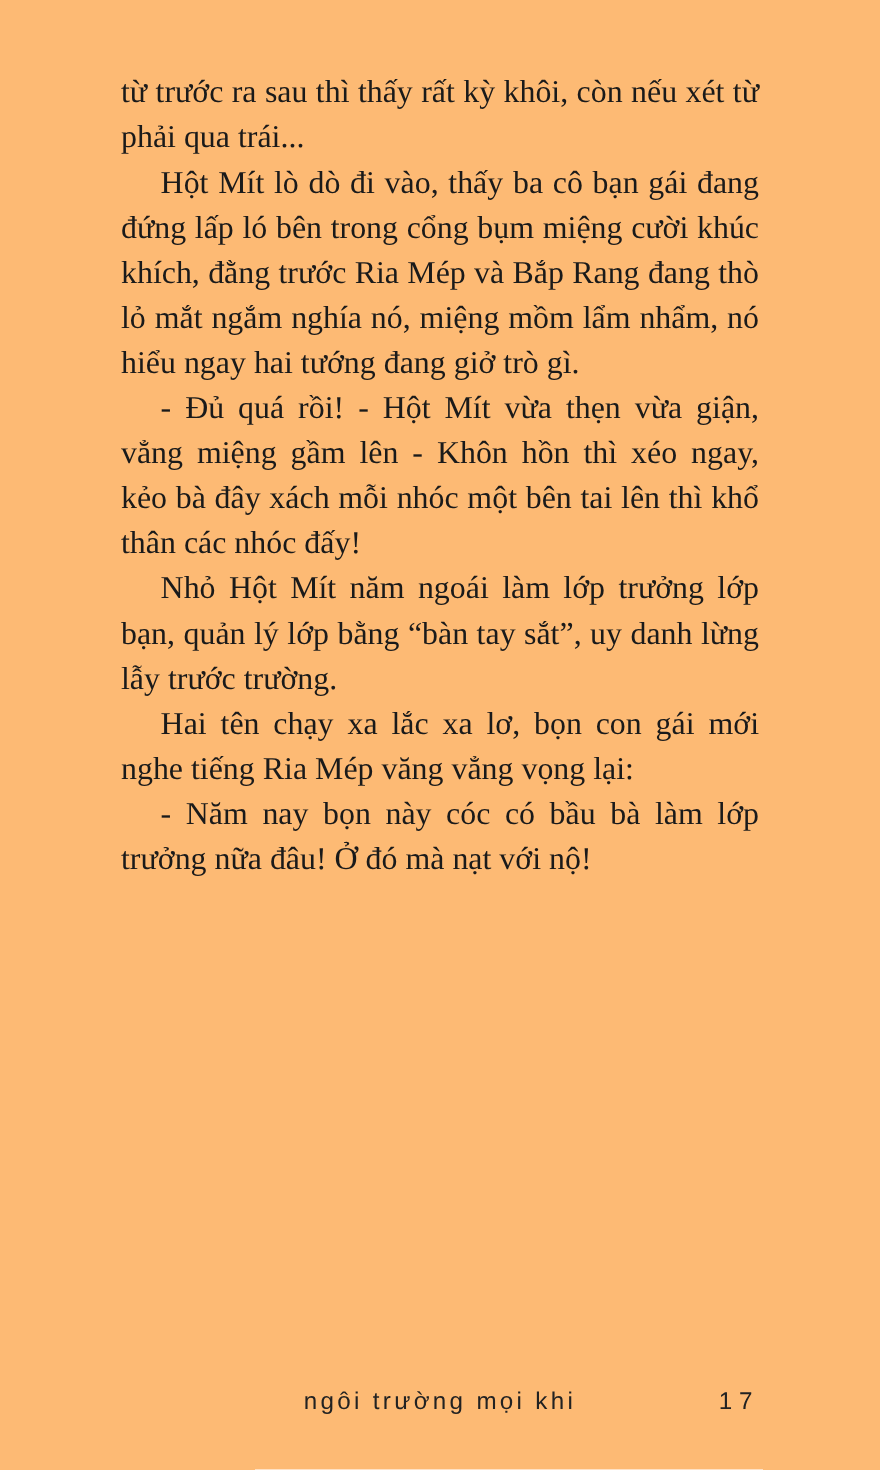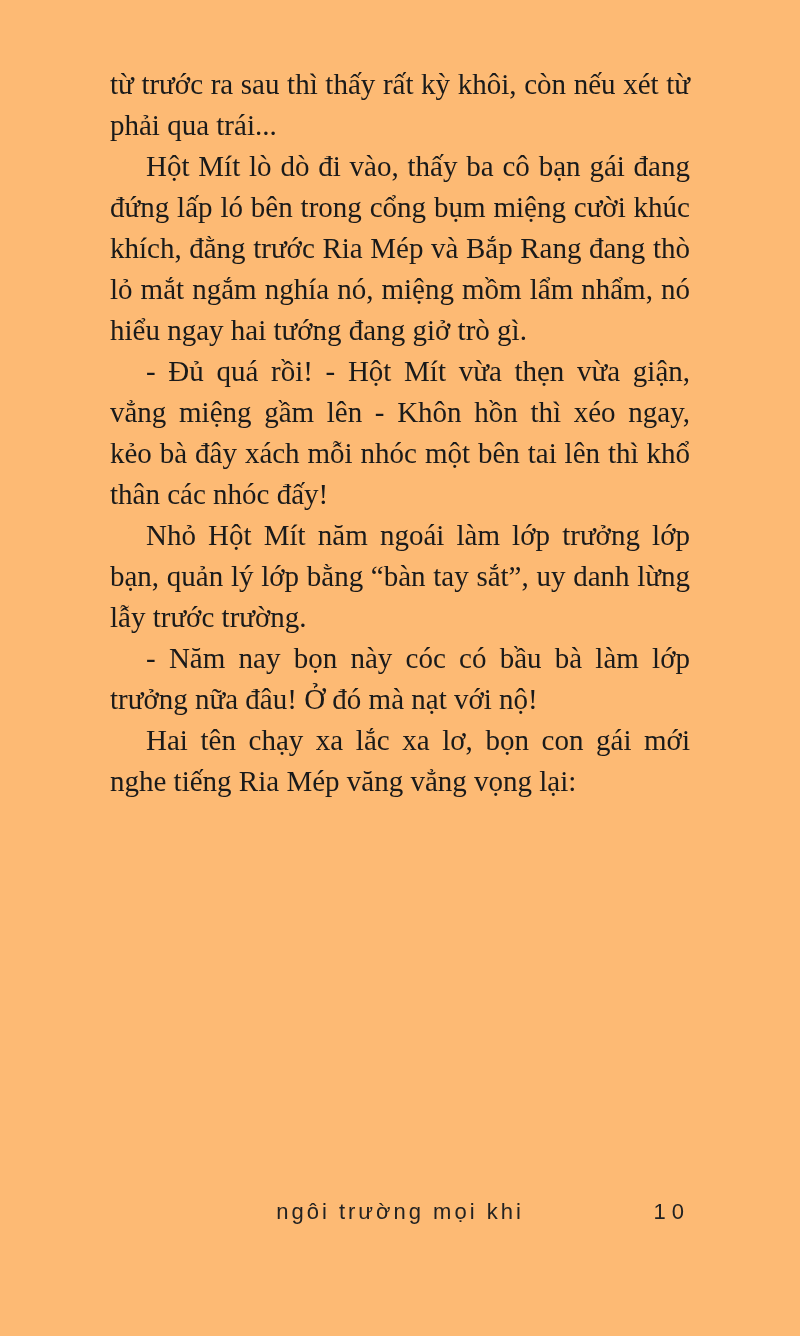--- a/index.html
+++ b/index.html
@@ -30,21 +30,21 @@
     margin: 0;
     padding: 0;
     text-indent: 36px;
   }
   .text-block p.no-indent {
     text-indent: 0;
   }
   .footer {
     position: absolute;
     left: 110px;
-    top: 1199px;
+    top: 1261px;
     width: 580px;
     height: 34px;
     font-family: "Liberation Sans", "DejaVu Sans", sans-serif;
     font-size: 22px;
     color: #222222;
   }
   .running-title {
     position: absolute;
     left: 0;
     right: 0;
@@ -62,22 +62,22 @@
 </head>
 <body>
 
 <div class="page">
 
   <div class="text-block">
     <p class="no-indent">từ trước ra sau thì thấy rất kỳ khôi, còn nếu xét từ phải qua trái...</p>
     <p>Hột Mít lò dò đi vào, thấy ba cô bạn gái đang đứng lấp ló bên trong cổng bụm miệng cười khúc khích, đằng trước Ria Mép và Bắp Rang đang thò lỏ mắt ngắm nghía nó, miệng mồm lẩm nhẩm, nó hiểu ngay hai tướng đang giở trò gì.</p>
     <p>- Đủ quá rồi! - Hột Mít vừa thẹn vừa giận, vẳng miệng gầm lên - Khôn hồn thì xéo ngay, kẻo bà đây xách mỗi nhóc một bên tai lên thì khổ thân các nhóc đấy!</p>
     <p>Nhỏ Hột Mít năm ngoái làm lớp trưởng lớp bạn, quản lý lớp bằng “bàn tay sắt”, uy danh lừng lẫy trước trường.</p>
+    <p>Hai tên chạy xa lắc xa lơ, bọn con gái mới nghe tiếng Ria Mép văng vẳng vọng lại:</p>
     <p>- Năm nay bọn này cóc có bầu bà làm lớp trưởng nữa đâu! Ở đó mà nạt với nộ!</p>
-    <p>Hai tên chạy xa lắc xa lơ, bọn con gái mới nghe tiếng Ria Mép văng vẳng vọng lại:</p>
   </div>
 
   <div class="footer">
     <span class="running-title">ngôi trường mọi khi</span>
-    <span class="page-number">10</span>
+    <span class="page-number">17</span>
   </div>
 
 </div>
 
 </body></html>

